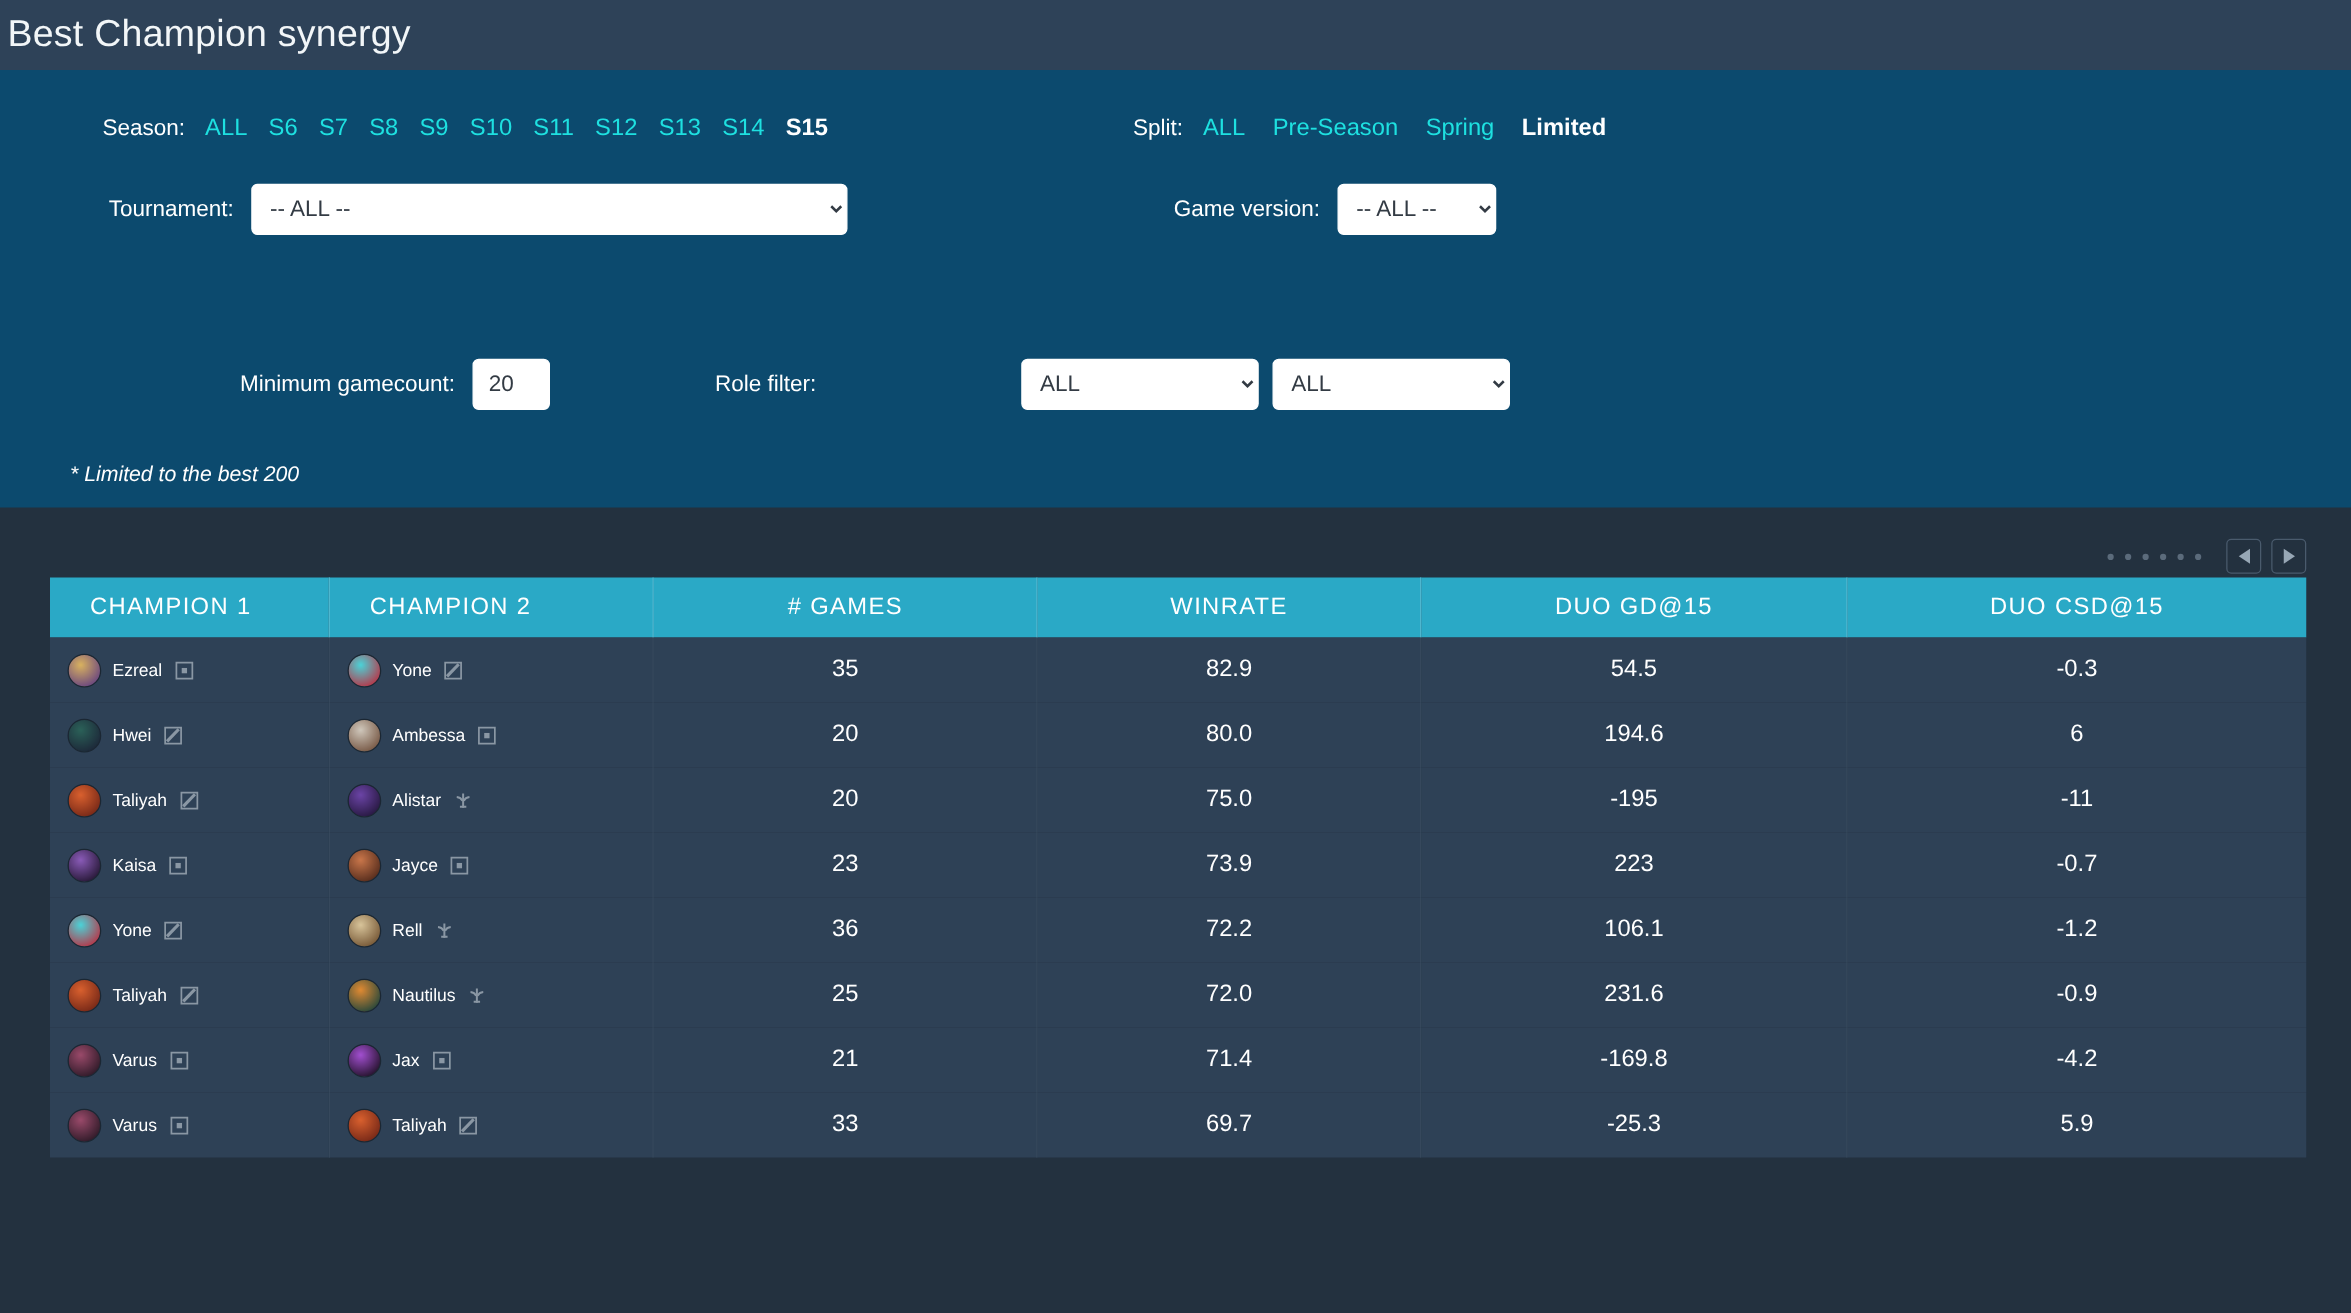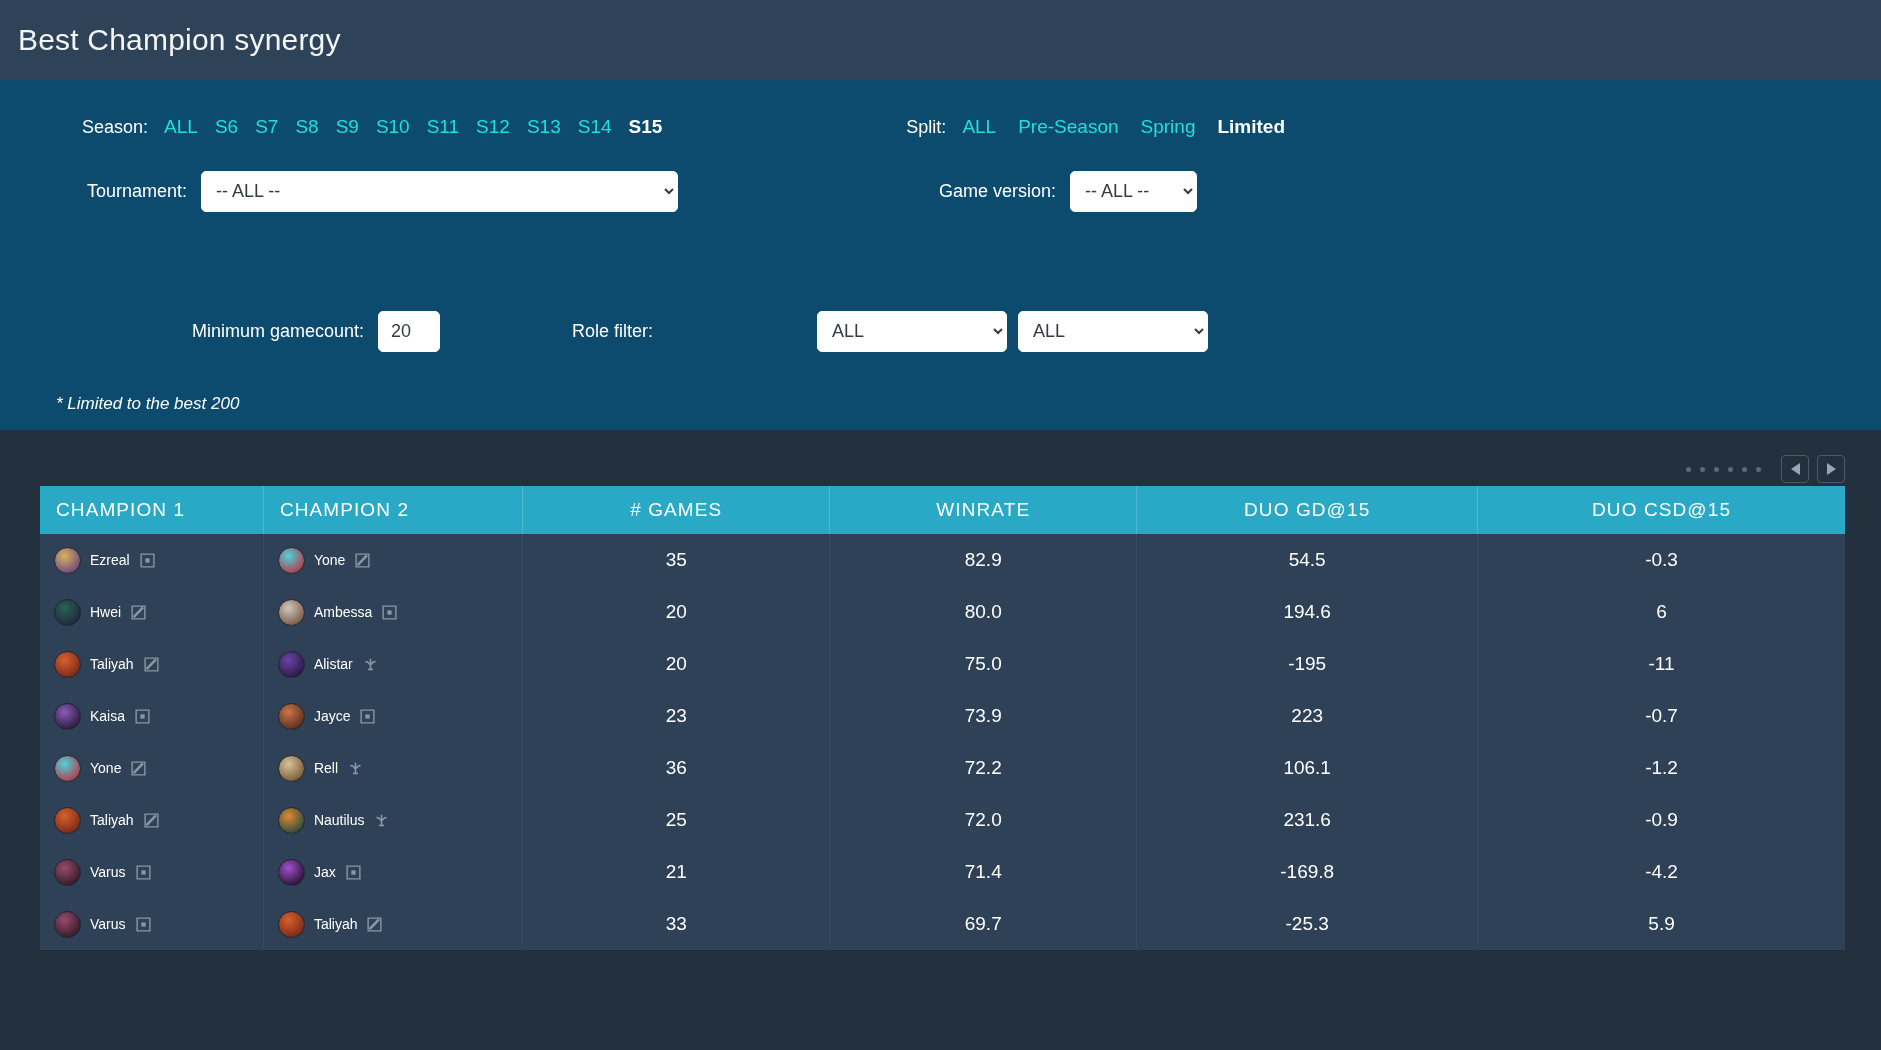--- a/index.html
+++ b/index.html
@@ -7,25 +7,25 @@
     margin: 0; padding: 0;
     width: 1881px; height: 1050px;
     overflow: hidden;
     background: #23313f;
     font-family: "Liberation Sans", sans-serif;
   }
   body { color: #ffffff; }
 
   
   .titlebar {
-    height: 80px;
+    height: 56px;
     background: #2e4258;
     display: flex;
     align-items: center;
-    padding-left: 18px;
+    padding-left: 6px;
   }
   .titlebar .title {
     font-size: 30px;
     font-weight: 400;
     color: #f2f6f8;
     letter-spacing: .2px;
   }
 
   
   .filters {
@@ -173,21 +173,21 @@
     color: #ffffff;
     font-weight: normal;
     font-size: 19px;
     letter-spacing: 1.1px;
     height: 48px;
     text-align: center;
     border-right: 1px solid #4fb7cf;
     font-family: "Liberation Sans Narrow", "Liberation Sans", sans-serif;
   }
   table.syn thead th:last-child { border-right: none; }
-  table.syn thead th.left { text-align: left; padding-left: 16px; }
+  table.syn thead th.left { text-align: left; padding-left: 32px; }
 
   table.syn tbody td {
     height: 52px;
     font-size: 19px;
     color: #ffffff;
     text-align: center;
     border-right: 1px solid #36485c;
     background: #2e4156;
   }
   table.syn tbody td:last-child { border-right: none; }

